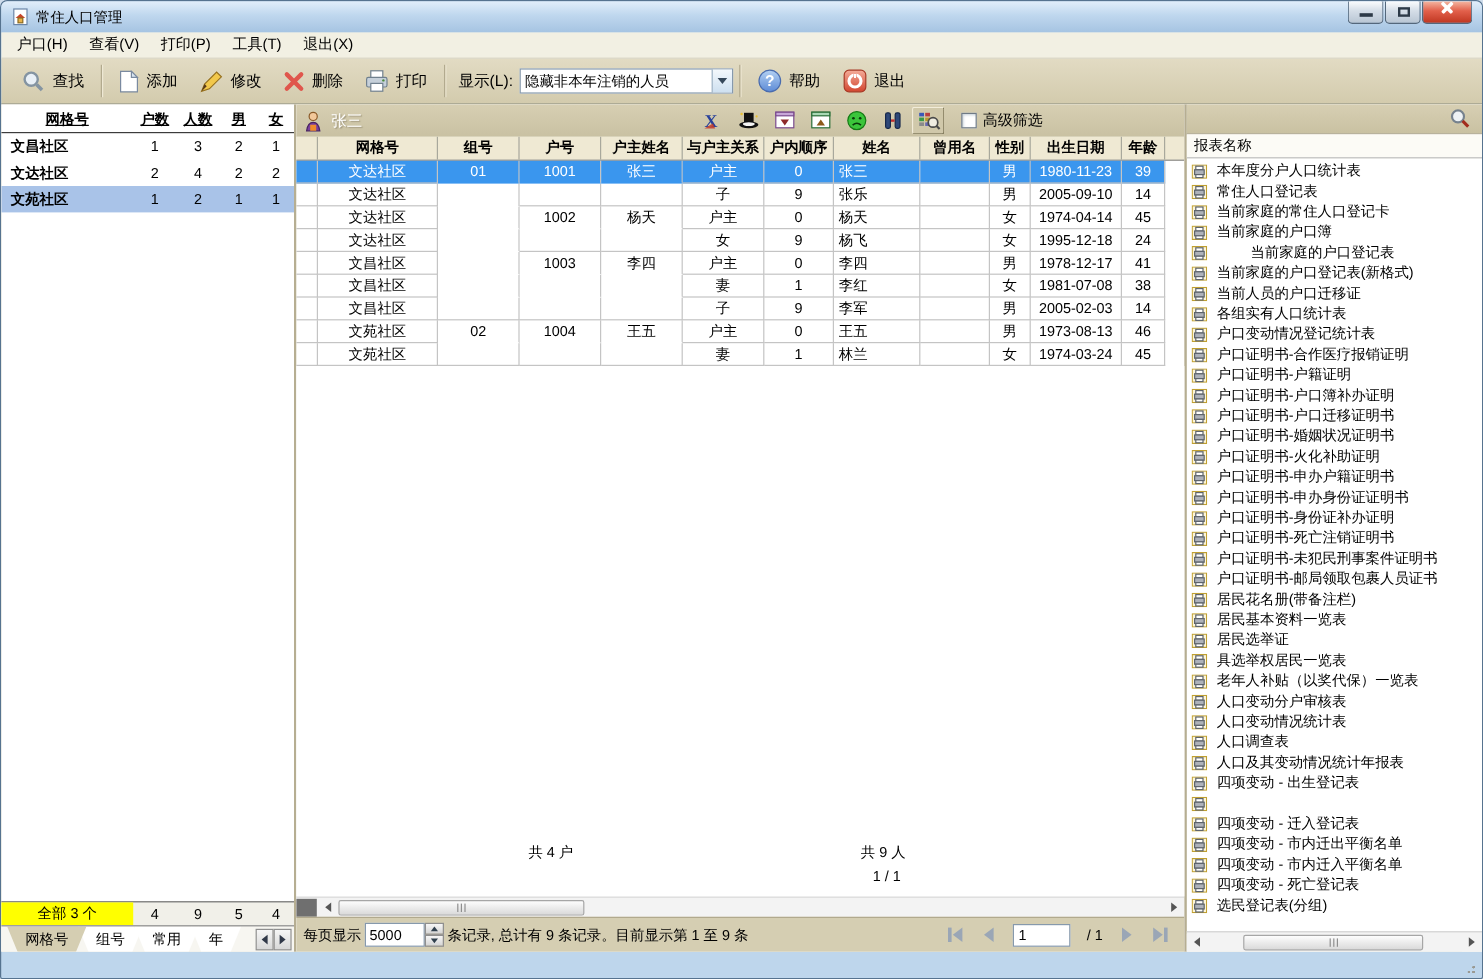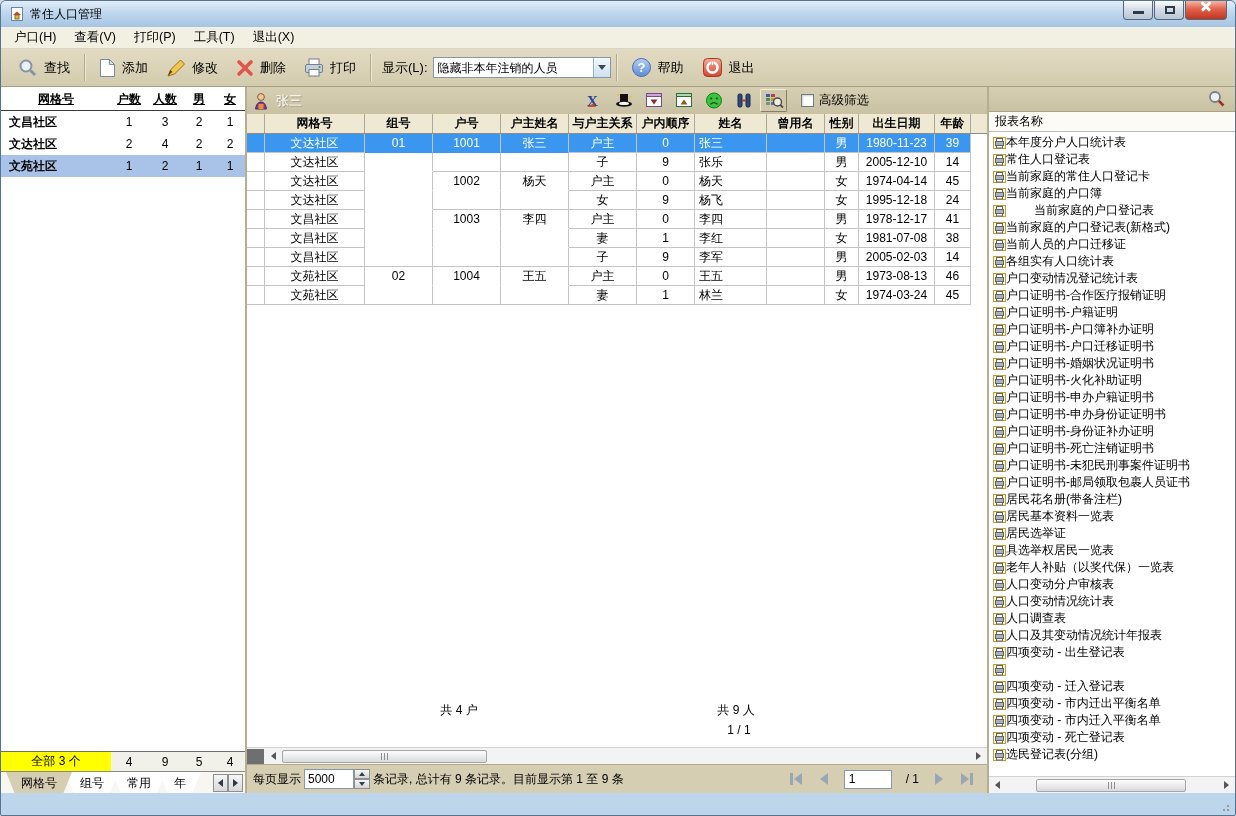--- a/index.html
+++ b/index.html
@@ -106,21 +106,21 @@
   .nav-bar{width:3px;height:12px;background:#9aa6b6;}
   .page-box{width:48px;height:19px;border:1px solid #8699ac;font-size:12px;padding:0 4px;font-family:"Liberation Sans",sans-serif;}
   .page-of{font-size:12px;}
   
   .rightpanel{width:248px;background:#fff;border-left:2px solid #b6ae92;display:flex;flex-direction:column;}
   .rp-header{height:25px;background:linear-gradient(#d7cfb3,#c9c1a2);border-bottom:1px solid #aaa288;
     display:flex;align-items:center;justify-content:flex-end;padding:0 9px;}
   .rp-colhead{height:20px;display:flex;align-items:center;padding-left:6px;background:#fcfbf6;
     border-bottom:1px solid #bdbdbd;font-size:12px;}
   .rp-list{flex:1;overflow:hidden;padding-top:2px;}
-  .rp-item{height:17px;display:flex;align-items:center;gap:0;padding-left:4px;font-size:12px;white-space:nowrap;overflow:hidden;}
+  .rp-item{height:17px;display:flex;align-items:center;gap:8px;padding-left:4px;font-size:12px;white-space:nowrap;overflow:hidden;}
   .rp-label{overflow:hidden;text-overflow:clip;}
   
   .statusbar{height:22px;background:#f3f2ec;border-top:1px solid #a5a5a0;display:flex;align-items:center;font-size:12px;}
   .st-left{flex:1;padding-left:8px;white-space:nowrap;overflow:hidden;}
   .st-seg{height:100%;display:flex;align-items:center;justify-content:center;border-left:1px solid #c6c6c0;
     white-space:nowrap;overflow:hidden;}
   .st-vendor{width:175px;}
   .st-user{width:88px;}
   .st-date{width:115px;}
   .st-week{width:46px;justify-content:flex-start;padding-left:6px;}
@@ -402,21 +402,21 @@
             <div class="g-cell" style="width: 18px;"></div>
             <div class="g-cell" style="width: 100px;">文达社区</div>
             <div class="g-cell nb" style="width: 68px;"></div>
             <div class="g-cell" style="width: 68px;"></div>
             <div class="g-cell" style="width: 68px;"></div>
             <div class="g-cell" style="width: 68px;">子</div>
             <div class="g-cell" style="width: 58px;">9</div>
             <div class="g-cell left" style="width: 72px;">张乐</div>
             <div class="g-cell" style="width: 58px;"></div>
             <div class="g-cell" style="width: 34px;">男</div>
-            <div class="g-cell" style="width: 76px;">2005-12-10</div>
+            <div class="g-cell" style="width: 76px;">2005-09-10</div>
             <div class="g-cell" style="width: 36px;">14</div>
           </div>
           <div class="g-row">
             <div class="g-cell" style="width: 18px;"></div>
             <div class="g-cell" style="width: 100px;">文达社区</div>
             <div class="g-cell nb" style="width: 68px;"></div>
             <div class="g-cell nb" style="width: 68px;">1002</div>
             <div class="g-cell nb" style="width: 68px;">杨天</div>
             <div class="g-cell" style="width: 68px;">户主</div>
             <div class="g-cell" style="width: 58px;">0</div>

